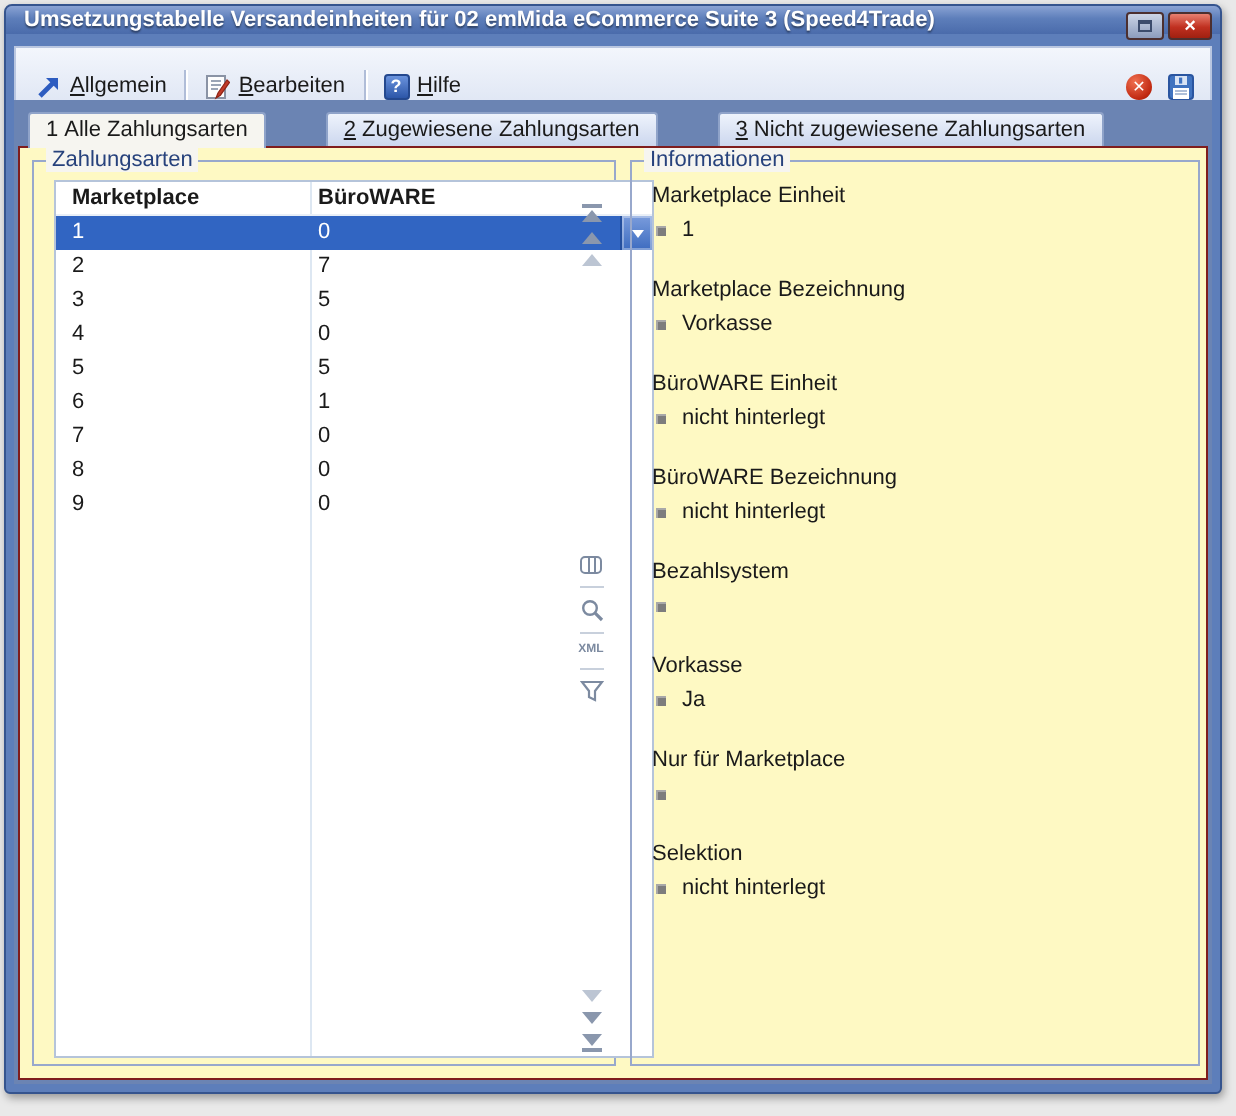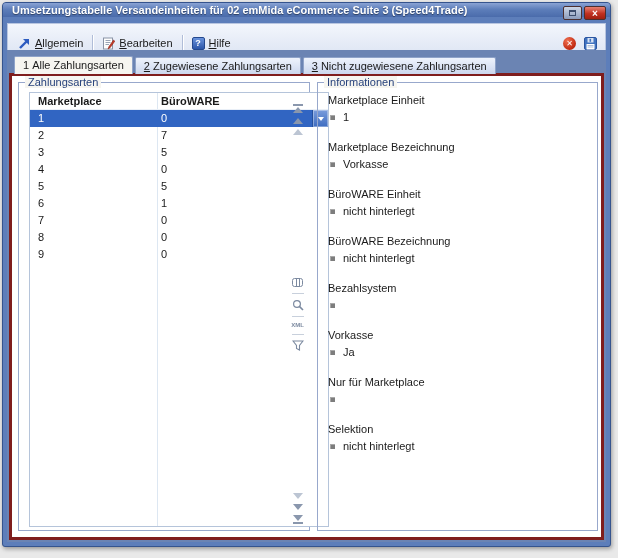--- a/index.html
+++ b/index.html
@@ -52,31 +52,31 @@
     display:flex; align-items:center; justify-content:center;
   }
   .cancel-circle {
     width:13px; height:13px; border-radius:50%;
     background:radial-gradient(circle at 35% 30%,#f07050,#c02810 70%,#901800);
     color:#fff; font-size:8px; font-weight:bold;
     display:flex; align-items:center; justify-content:center;
   }
   
   .client { position:absolute; left:4px; right:4px; top:47px; bottom:4px; background:#6b84b3; }
-  .tabstrip { position:absolute; left:7px; top:6px; height:18px; display:flex; align-items:flex-end; z-index:3; }
+  .tabstrip { position:absolute; left:7px; top:6px; height:18px; display:flex; align-items:flex-start; z-index:3;gap:28px; }
   .tab {
     height:17px; line-height:16px; padding:0 8px; margin-right:2px; white-space:nowrap;
     background:linear-gradient(180deg,#eef3fc,#ccd7ee);
     border:1px solid #8fa3c9; border-bottom:none; border-radius:2px 2px 0 0;
   }
   .tab.active { background:#f6f5f0; height:18px; position:relative; }
   .tab .tab-label { margin-left:3px; }
   .page {
     position:absolute; left:2px; right:2px; top:23px; bottom:2px;
-    background:#ffffff; border:3px solid #7f1d1d;padding-left:28px;
+    background:#fef9c3; border:1px solid #7f1d1d;padding-left:28px;
   }
   
   .groupbox { position:absolute; border:1px solid #98a8cc; }
   .group-payments { left:6px; top:6px; width:292px; bottom:6px; }
   .group-info { left:305px; right:3px; top:6px; bottom:6px; }
   .group-title {
     position:absolute; top:-7px; left:6px; background:#f6f5f0; padding:0 3px;
     color:#27427c; line-height:12px;
   }
   

